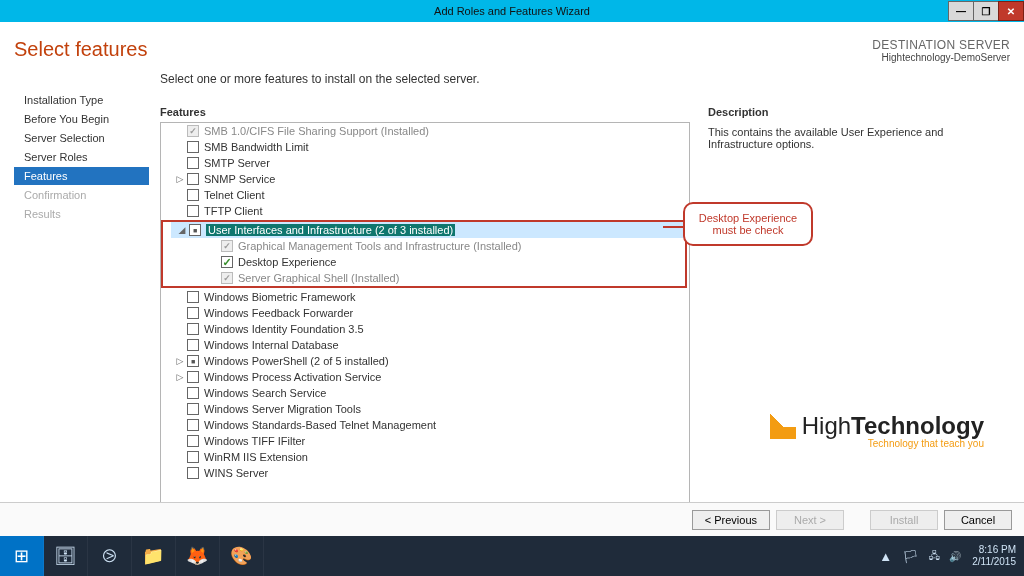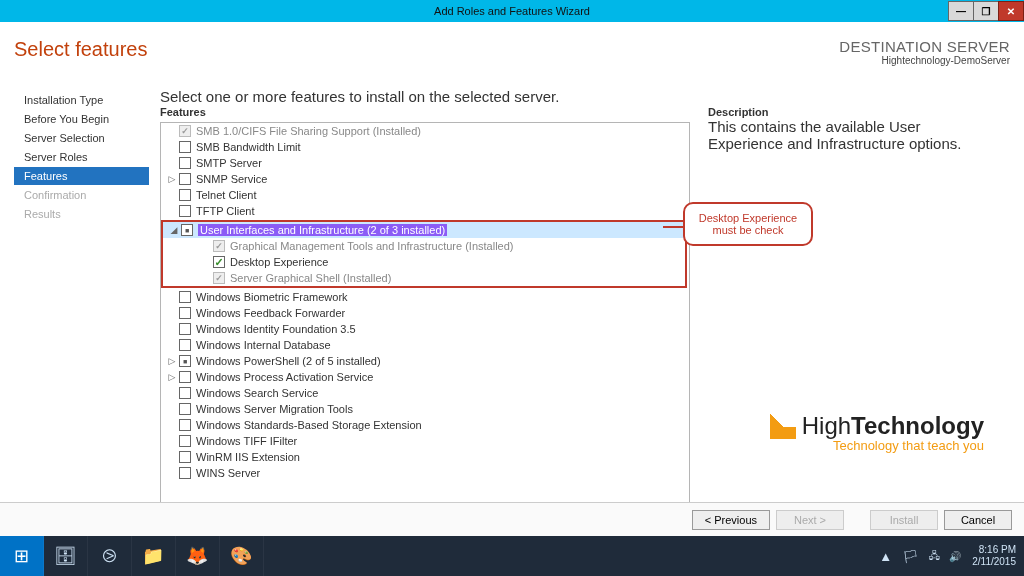--- a/index.html
+++ b/index.html
@@ -7,52 +7,52 @@
   .titlebar { height: 22px; background: #00b7e8; display: flex; align-items: center; position: relative; }
   .titlebar-title { position: absolute; left: 50%; transform: translateX(-50%); font-size: 11px; color: #111; }
   .titlebar-btns { position: absolute; right: 0; top: 0; display: flex; height: 22px; }
   .tbtn { width: 26px; height: 20px; margin-top:1px; display:flex; align-items:center; justify-content:center; font-size:10px; font-weight:bold; border:1px solid #666;}
   .tbtn.min { background:#d9d9d9; }
   .tbtn.max { background:#d9d9d9; margin-left:-1px;}
   .tbtn.close { background:#c0392b; color:#fff; margin-left:-1px; border-color:#7a1f14;}
   .window-body { height: 514px; background: #fff; position: relative; }
   .page-title { font-size: 20px; color: #c2410c; position:absolute; left:14px; top:16px; font-weight:300; }
   .dest { position:absolute; right:14px; top:16px; text-align:right; font-size:10px; color:#444; }
-  .dest .label { font-size:15px; color:#666; letter-spacing:0.3px;}
+  .dest .label { font-size:12px; color:#666; letter-spacing:0.3px;}
   .stepper { position:absolute; left:14px; top:68px; width:135px; }
   .step { font-size:11px; color:#333; padding:3px 10px; margin:1px 0; cursor:default; }
   .step.active { background:#2273c0; color:#fff; }
   .step.disabled { color:#aaa; }
-  .intro { position:absolute; left:160px; top:66px; font-size:15px; color:#333; }
+  .intro { position:absolute; left:160px; top:50px; font-size:12px; color:#333; }
   .features-label { position:absolute; left:160px; top:84px; font-size:11px; font-weight:bold; color:#333; }
   .desc-label { position:absolute; left:708px; top:84px; font-size:11px; font-weight:bold; color:#333; }
-  .desc-text { position:absolute; left:708px; top:96px; width:290px; font-size:15px; color:#333; }
+  .desc-text { position:absolute; left:708px; top:104px; width:290px; font-size:11px; color:#333; }
   .list { position:absolute; left:160px; top:100px; width:530px; height:388px; border:1px solid #b5b5b5; overflow:hidden; }
   .list-inner { width:100%; height:100%; overflow-y:scroll; }
-  .row { display:flex; align-items:center; font-size:11px; height:16px; padding-left:18px; color:#333; white-space:nowrap; }
+  .row { display:flex; align-items:center; font-size:11px; height:16px; padding-left:18px; color:#333; white-space:nowrap;margin-left:8px; }
   .row.gchild { padding-left:50px; }
   .expander { width:10px; display:inline-flex; justify-content:center; color:#666; font-size:9px; margin-left:-12px; margin-right:2px;}
   .cb { width:12px; height:12px; border:1px solid #666; margin-right:5px; display:inline-flex; align-items:center; justify-content:center; font-size:9px; background:#fff; flex-shrink:0;}
   .cb.checked::after { content:"✓"; color:#555; font-weight:bold; line-height:1;}
   .cb.green.checked::after { color:#3a8f2e; font-size:11px;}
   .cb.disabled { background:#eee; border-color:#bbb; }
   .cb.disabled::after { color:#999;}
   .cb.partial::after { content:"■"; color:#555; font-size:7px;}
   .row.installed { color:#888; }
   .row.selected { background:#cce8ff; }
-  .row.selected .lbl { background:#8b5cf6; color:#fff; padding:0 2px;}
+  .row.selected .lbl { background:#0f766e; color:#fff; padding:0 2px;}
   .highlight-group { border:2px solid #c0392b; margin:1px 2px 1px 0;}
   .callout { position:absolute; left:683px; top:180px; width:130px; border:2px solid #c0392b; border-radius:10px; padding:8px 6px; text-align:center; color:#c0392b; font-size:11px; background:#fff;}
   .callout::before { content:""; position:absolute; left:-22px; top:22px; width:22px; height:2px; background:#c0392b;}
   .logo { position:absolute; right:40px; top:390px; display:flex; align-items:center; gap:6px;}
   .logo-icon { width:26px; height:26px; background:linear-gradient(45deg,#f39c12 50%,transparent 50%); position:relative;}
   .logo-icon::after{content:"";position:absolute;right:0;bottom:0;width:12px;height:12px;background:#f39c12;}
   .logo-text { font-size:24px; color:#222; font-weight:300;}
   .logo-text b { font-weight:600;}
-  .logo-tag { position:absolute; right:40px; top:416px; font-size:13px; color:#f39c12;}
+  .logo-tag { position:absolute; right:40px; top:416px; font-size:10px; color:#f39c12;}
   .btnbar { position:absolute; left:0; right:0; bottom:0; height:34px; border-top:1px solid #ccc; display:flex; align-items:center; justify-content:flex-end; padding-right:12px; gap:6px; background:#fafafa;}
   .btn { font-size:11px; padding:3px 12px; border:1px solid #999; background:#eee; min-width:68px; text-align:center;}
   .btn.disabled { color:#aaa; border-color:#ccc; }
   .taskbar { height:40px; background:#1f2b3a; display:flex; align-items:center; position:relative;}
   .task-icon { width:44px; height:40px; display:flex; align-items:center; justify-content:center; color:#cfe3f5; font-size:18px; border-right:1px solid rgba(255,255,255,0.05);}
   .task-icon.start { background:#0072c6; color:#fff;}
   .tray { position:absolute; right:8px; top:0; height:40px; display:flex; align-items:center; color:#cfe3f5; font-size:10px; gap:10px;}
   .tray .clock { text-align:right; line-height:1.2;}
   .flag { font-size:13px;}
   
@@ -171,21 +171,21 @@
       <div class="row">
           <span class="cb"></span>
           <span class="lbl">Windows Search Service</span>
         </div>
       <div class="row">
           <span class="cb"></span>
           <span class="lbl">Windows Server Migration Tools</span>
         </div>
       <div class="row">
           <span class="cb"></span>
-          <span class="lbl">Windows Standards-Based Storage Extension</span>
+          <span class="lbl">Windows Standards-Based Telnet Management</span>
         </div>
       <div class="row">
           <span class="cb"></span>
           <span class="lbl">Windows TIFF IFilter</span>
         </div>
       <div class="row">
           <span class="cb"></span>
           <span class="lbl">WinRM IIS Extension</span>
         </div>
       <div class="row">

